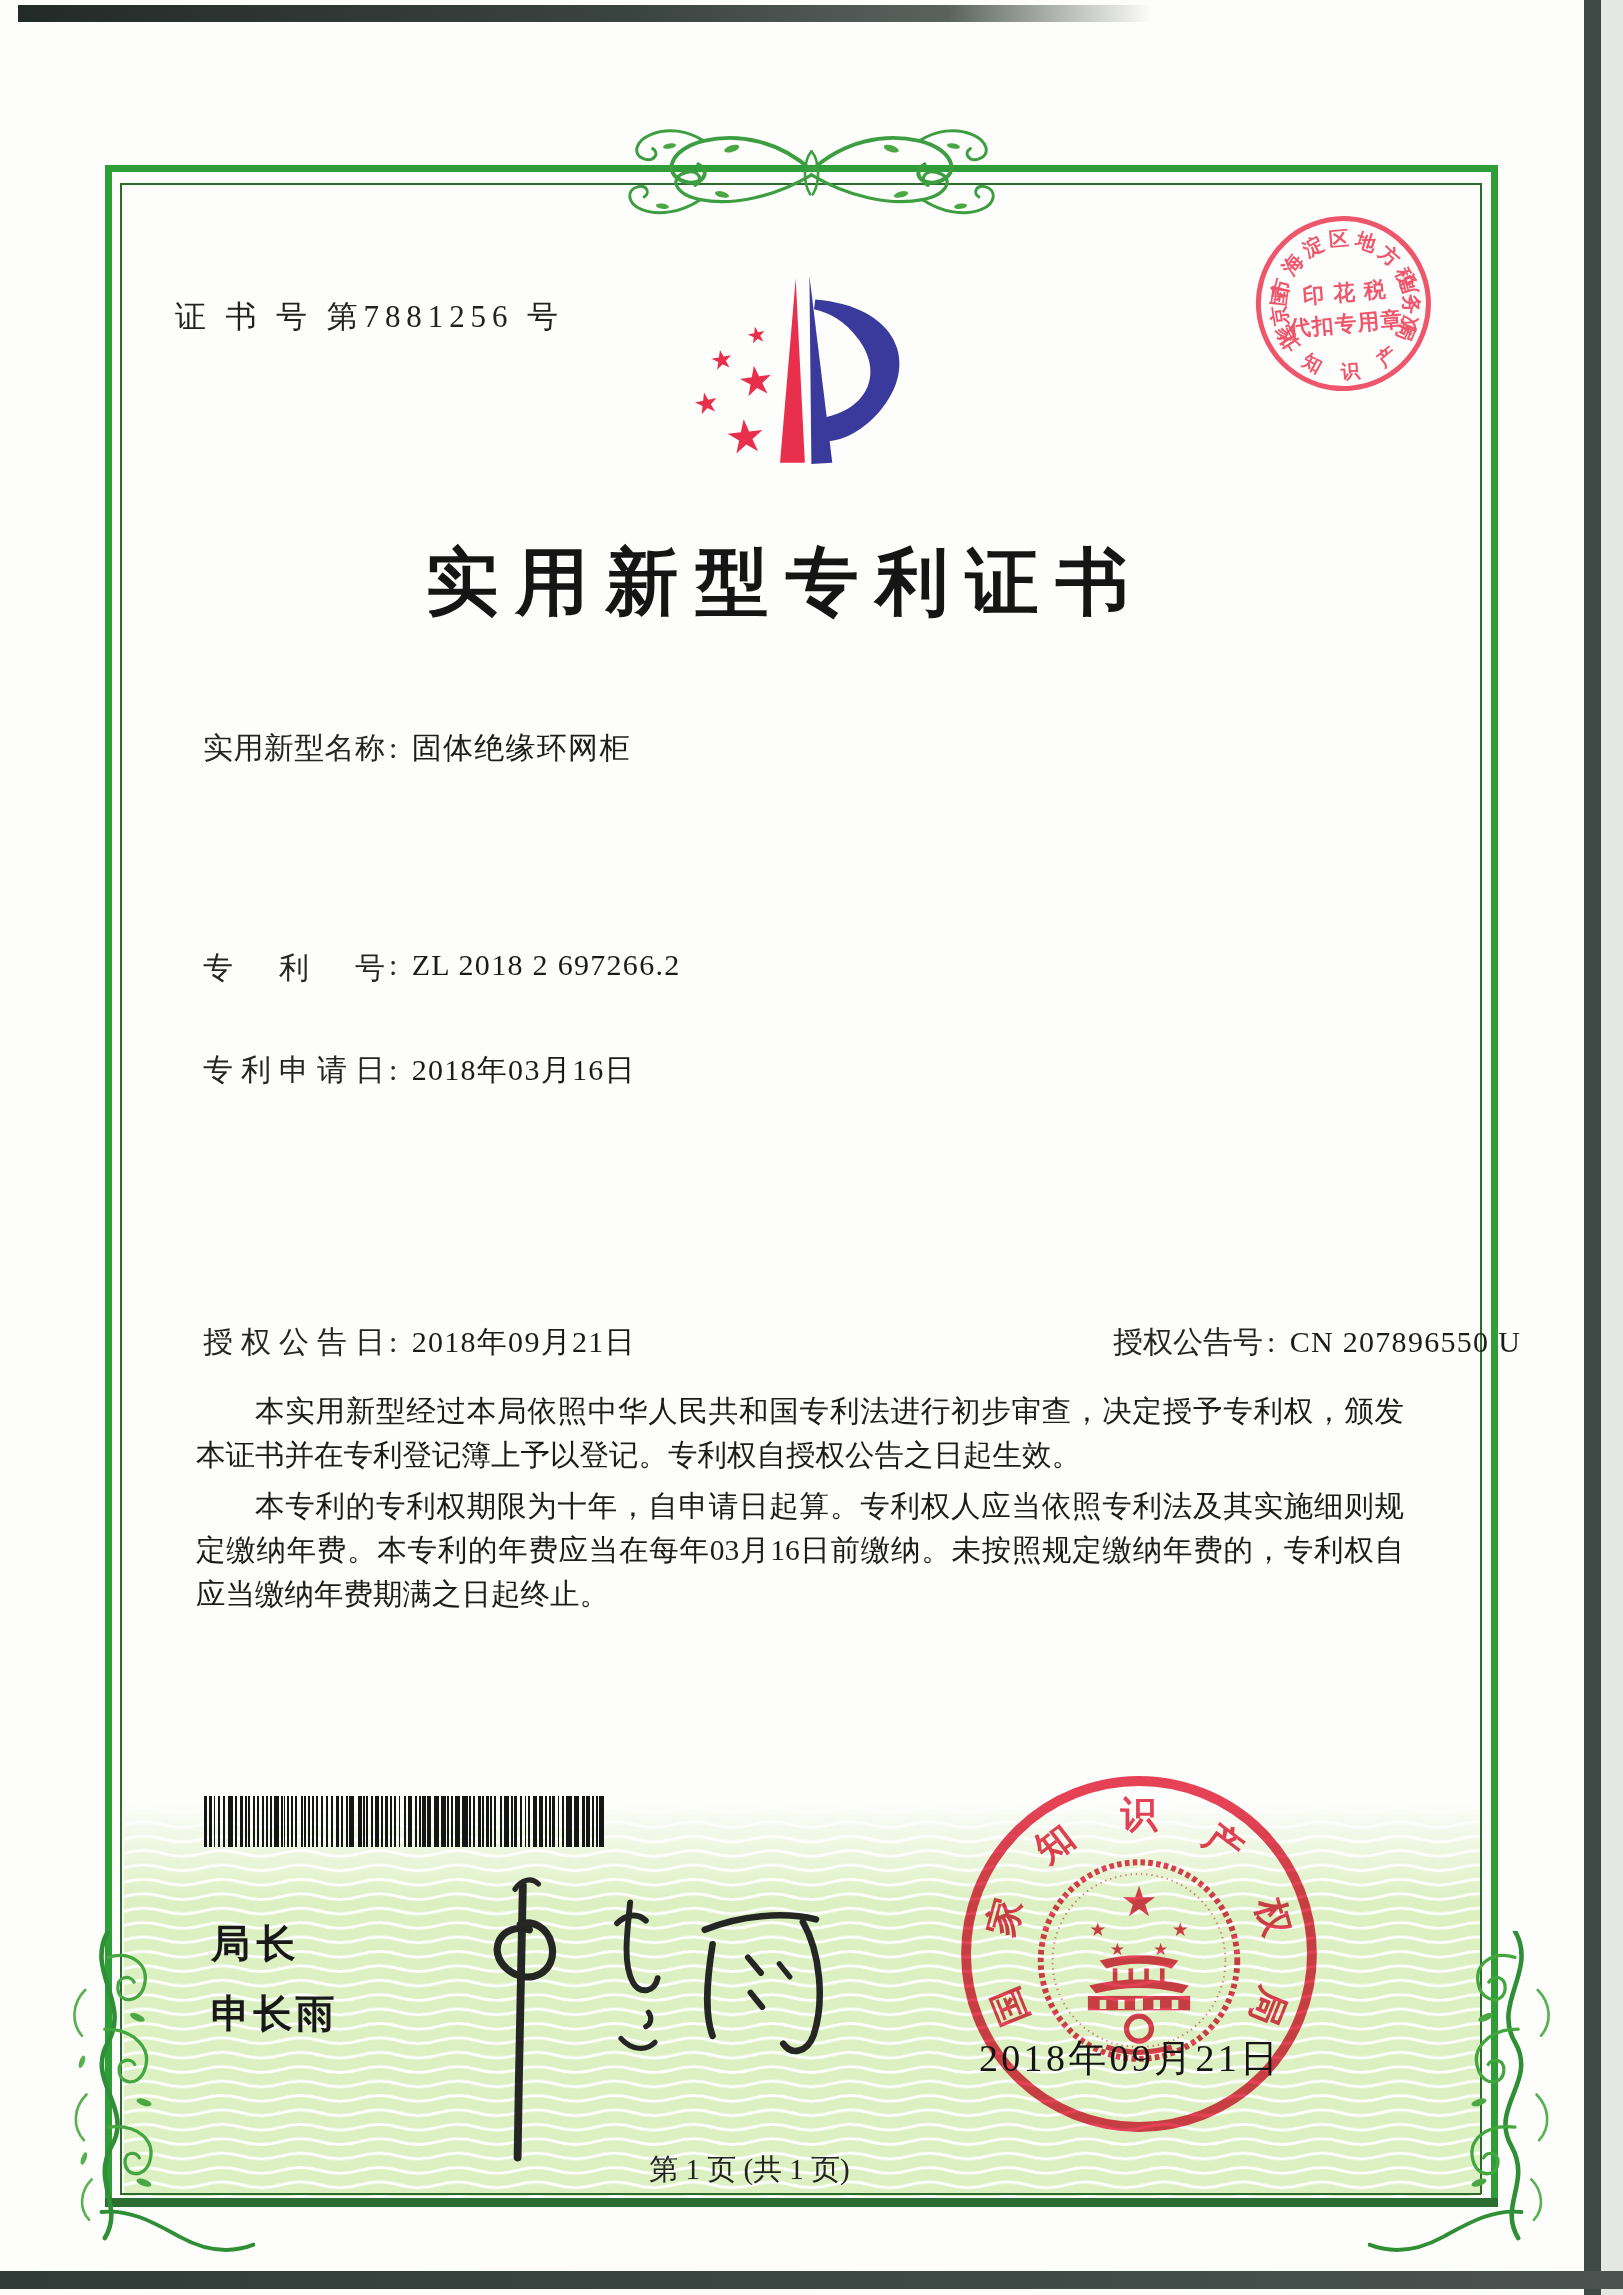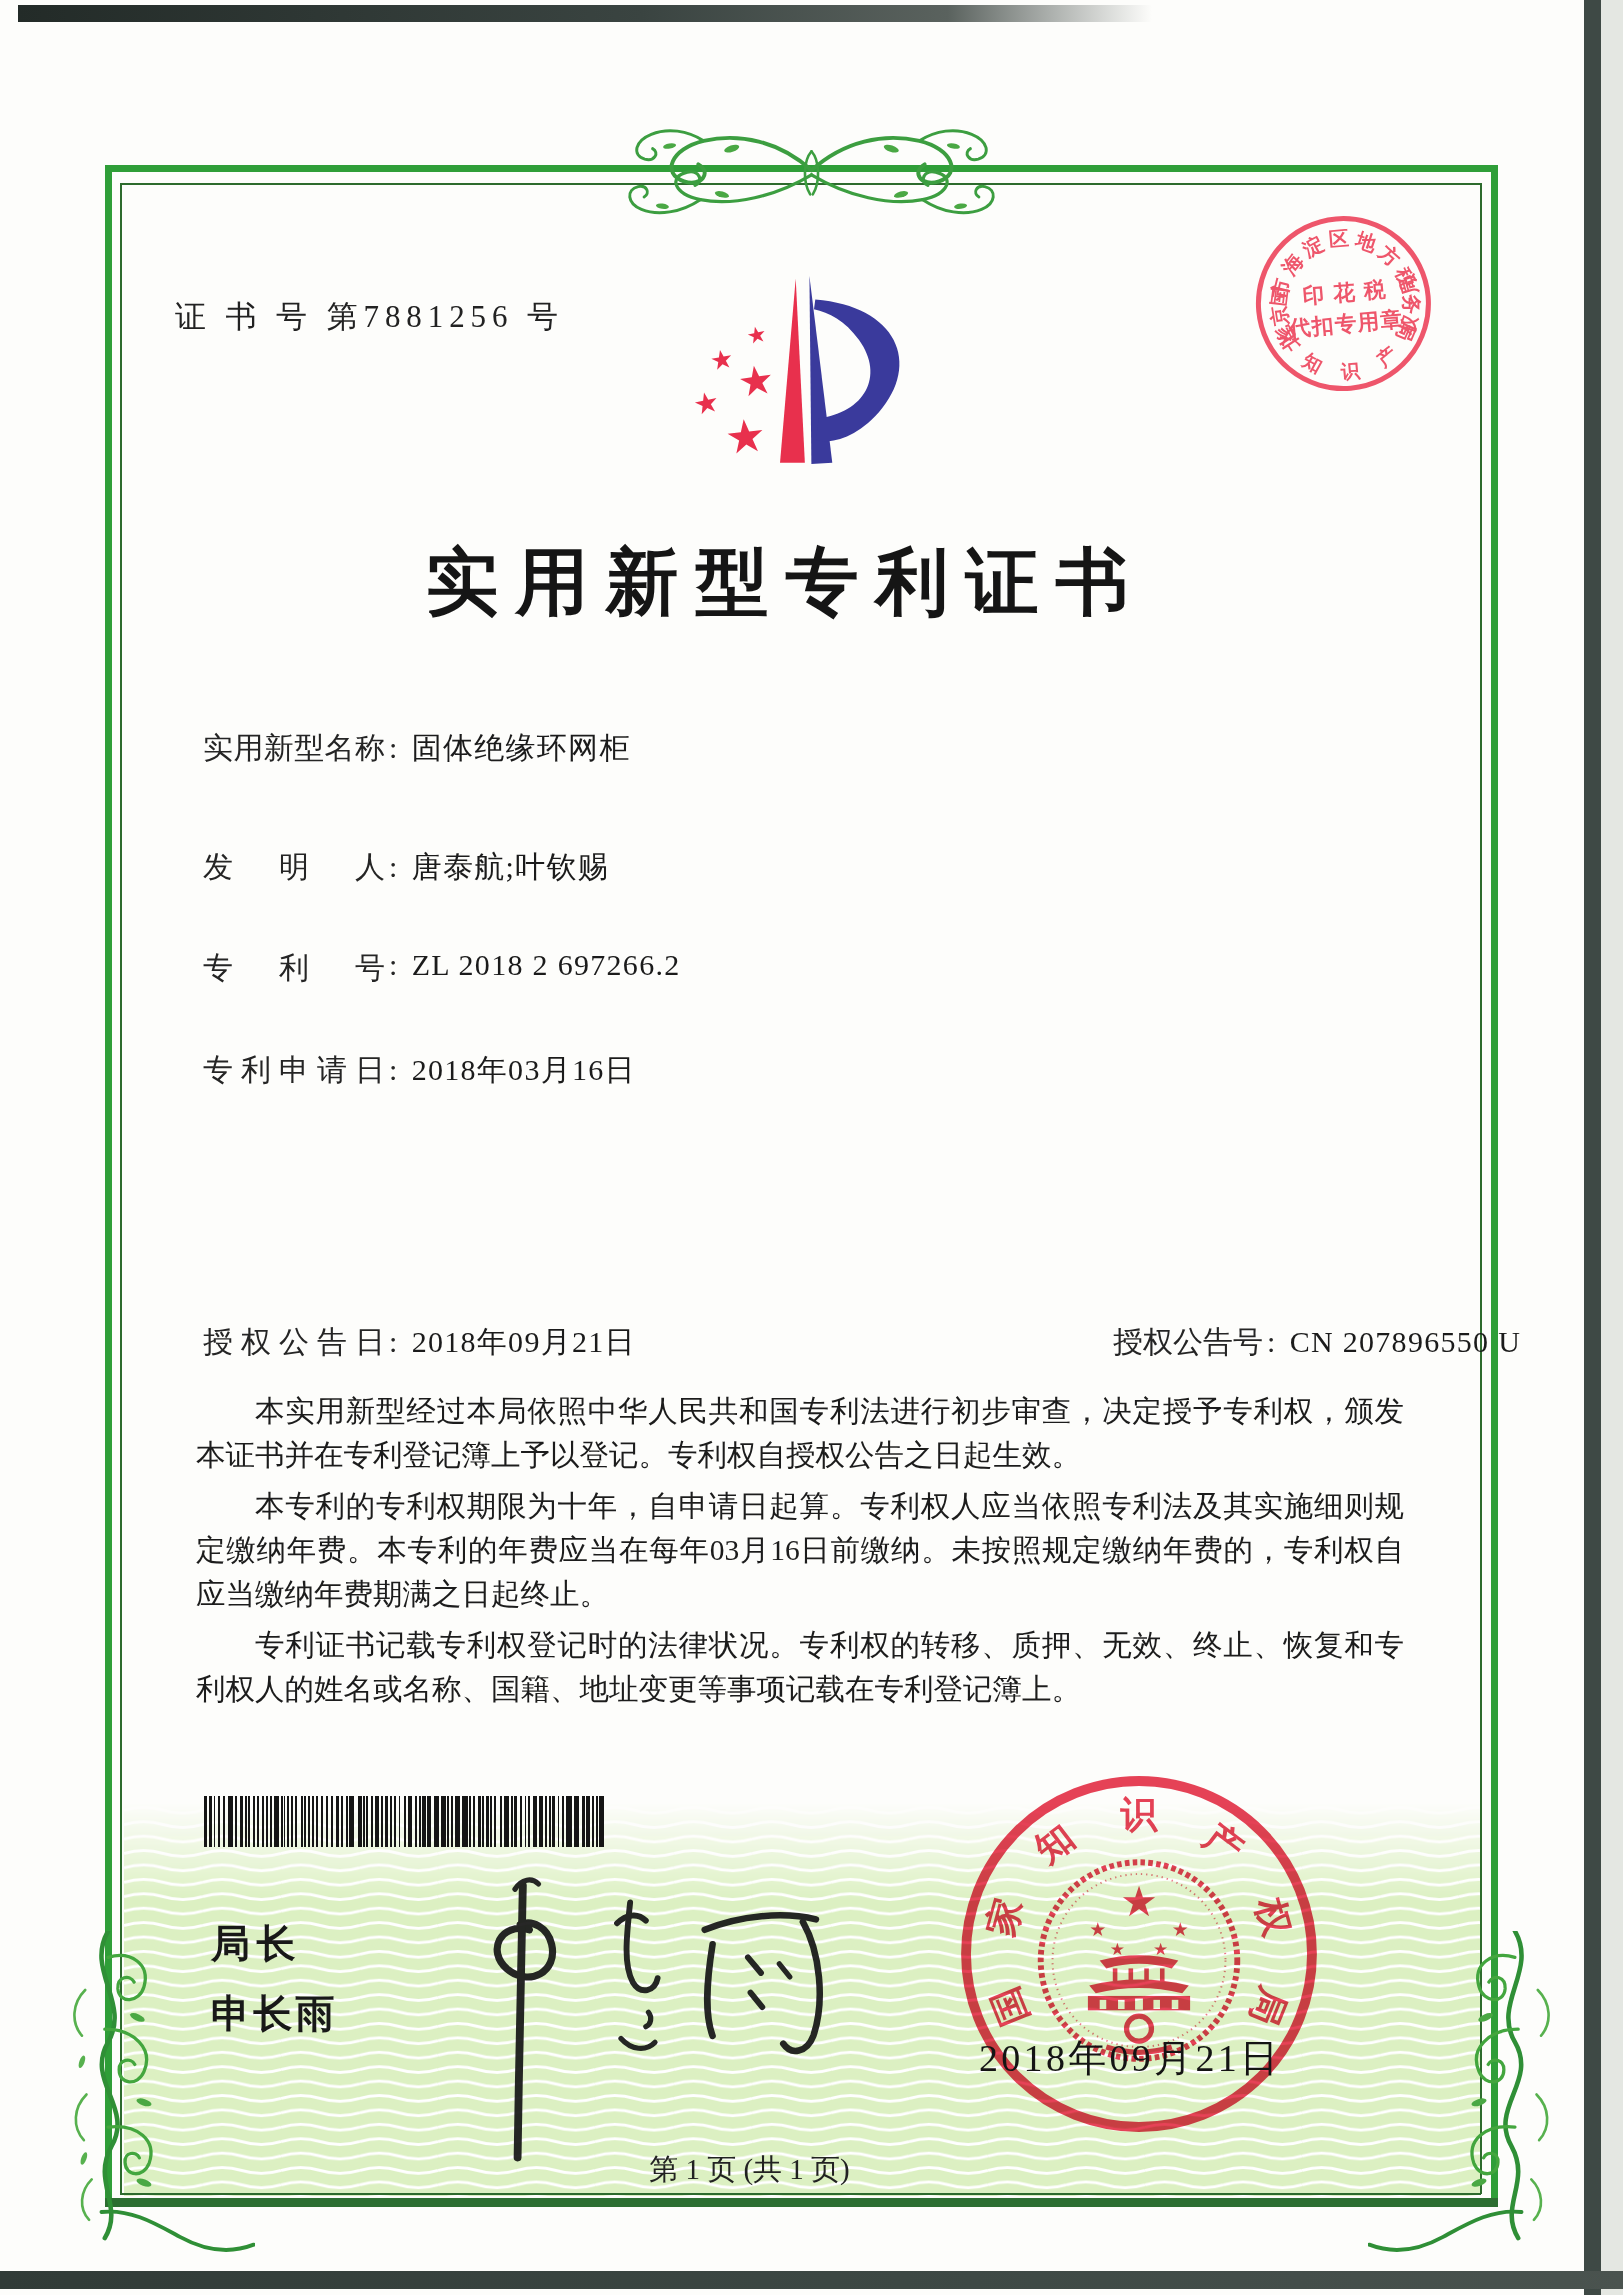--- a/index.html
+++ b/index.html
@@ -200,41 +200,37 @@
         <span class="arcchar" style="font-size: 19px; transform: translate(-50%, -50%) rotate(-68deg) translateY(67px);">权</span>
         <span class="arcchar" style="font-size: 19px; transform: translate(-50%, -50%) rotate(-102deg) translateY(67px);">局</span>
       </div>
   </div>
 
   <div class="abs frow" style="top:728px">
     <span class="flabel">实用新型名称</span><span class="fcolon">:</span><span class="fvalue">固体绝缘环网柜</span>
   </div>
 
   <div class="abs" id="title">实用新型专利证书</div>
-  <div class="abs frow" style="top:847px">
-    <span class="flabel">发明人</span><span class="fcolon">:</span><span class="fvalue">唐泰航;叶钦赐</span>
-  </div>
   <div class="abs frow" style="top:948px">
     <span class="flabel">专利号</span><span class="fcolon">:</span><span class="fvalue">ZL 2018 2 697266.2</span>
   </div>
   <div class="abs frow" style="top:1050px">
     <span class="flabel">专利申请日</span><span class="fcolon">:</span><span class="fvalue">2018年03月16日</span>
   </div>
 
   <div class="abs frow" style="top:1322px">
     <span class="flabel">授权公告日</span><span class="fcolon">:</span><span class="fvalue">2018年09月21日</span>
     <span id="grant-right">
       <span class="g-label">授权公告号</span><span class="fcolon">:</span><span class="fvalue">CN 207896550 U</span>
     </span>
   </div>
 
   <div class="abs" id="body-text">
     <p>本实用新型经过本局依照中华人民共和国专利法进行初步审查，决定授予专利权，颁发本证书并在专利登记簿上予以登记。专利权自授权公告之日起生效。</p>
     <p>本专利的专利权期限为十年，自申请日起算。专利权人应当依照专利法及其实施细则规定缴纳年费。本专利的年费应当在每年03月16日前缴纳。未按照规定缴纳年费的，专利权自应当缴纳年费期满之日起终止。</p>
-    <p>专利证书记载专利权登记时的法律状况。专利权的转移、质押、无效、终止、恢复和专利权人的姓名或名称、国籍、地址变更等事项记载在专利登记簿上。</p>
   </div>
 
   <div class="abs" id="barcode"><span style="width:2.6px;background:#151515"></span><span style="width:2.6px"></span><span style="width:2.6px;background:#151515"></span><span style="width:2px"></span><span style="width:1.3px;background:#151515"></span><span style="width:2.6px"></span><span style="width:2px;background:#151515"></span><span style="width:3.3px"></span><span style="width:2px;background:#151515"></span><span style="width:2.6px"></span><span style="width:5.2px;background:#151515"></span><span style="width:2.6px"></span><span style="width:2px;background:#151515"></span><span style="width:2.6px"></span><span style="width:2.6px;background:#151515"></span><span style="width:2.6px"></span><span style="width:2px;background:#151515"></span><span style="width:1.3px"></span><span style="width:2px;background:#151515"></span><span style="width:2.6px"></span><span style="width:2px;background:#151515"></span><span style="width:2px"></span><span style="width:2px;background:#151515"></span><span style="width:3.3px"></span><span style="width:2px;background:#151515"></span><span style="width:2px"></span><span style="width:1.3px;background:#151515"></span><span style="width:2px"></span><span style="width:2px;background:#151515"></span><span style="width:2px"></span><span style="width:5.2px;background:#151515"></span><span style="width:2px"></span><span style="width:2px;background:#151515"></span><span style="width:1.3px"></span><span style="width:1.3px;background:#151515"></span><span style="width:1.3px"></span><span style="width:2px;background:#151515"></span><span style="width:2px"></span><span style="width:2px;background:#151515"></span><span style="width:2px"></span><span style="width:2.6px;background:#151515"></span><span style="width:3.3px"></span><span style="width:2px;background:#151515"></span><span style="width:1.3px"></span><span style="width:2px;background:#151515"></span><span style="width:2px"></span><span style="width:2px;background:#151515"></span><span style="width:2.6px"></span><span style="width:2px;background:#151515"></span><span style="width:1.3px"></span><span style="width:2.6px;background:#151515"></span><span style="width:2.6px"></span><span style="width:2px;background:#151515"></span><span style="width:2.6px"></span><span style="width:2.6px;background:#151515"></span><span style="width:3.3px"></span><span style="width:2px;background:#151515"></span><span style="width:2.6px"></span><span style="width:2.6px;background:#151515"></span><span style="width:2px"></span><span style="width:2px;background:#151515"></span><span style="width:3.3px"></span><span style="width:2px;background:#151515"></span><span style="width:1.3px"></span><span style="width:5.2px;background:#151515"></span><span style="width:3.3px"></span><span style="width:3.9px;background:#151515"></span><span style="width:1.3px"></span><span style="width:2px;background:#151515"></span><span style="width:1.3px"></span><span style="width:2px;background:#151515"></span><span style="width:2.6px"></span><span style="width:2px;background:#151515"></span><span style="width:2px"></span><span style="width:3.9px;background:#151515"></span><span style="width:2.6px"></span><span style="width:2px;background:#151515"></span><span style="width:1.3px"></span><span style="width:3.9px;background:#151515"></span><span style="width:1.3px"></span><span style="width:2.6px;background:#151515"></span><span style="width:2px"></span><span style="width:2px;background:#151515"></span><span style="width:2.6px"></span><span style="width:1.3px;background:#151515"></span><span style="width:3.3px"></span><span style="width:2px;background:#151515"></span><span style="width:2.6px"></span><span style="width:3.9px;background:#151515"></span><span style="width:3.3px"></span><span style="width:1.3px;background:#151515"></span><span style="width:2px"></span><span style="width:2px;background:#151515"></span><span style="width:1.3px"></span><span style="width:3.9px;background:#151515"></span><span style="width:1.3px"></span><span style="width:3.9px;background:#151515"></span><span style="width:3.3px"></span><span style="width:5.2px;background:#151515"></span><span style="width:1.3px"></span><span style="width:5.2px;background:#151515"></span><span style="width:1.3px"></span><span style="width:2px;background:#151515"></span><span style="width:2px"></span><span style="width:2px;background:#151515"></span><span style="width:1.3px"></span><span style="width:5.2px;background:#151515"></span><span style="width:2.6px"></span><span style="width:5.2px;background:#151515"></span><span style="width:1.3px"></span><span style="width:2.6px;background:#151515"></span><span style="width:2px"></span><span style="width:2px;background:#151515"></span><span style="width:2.6px"></span><span style="width:2.6px;background:#151515"></span><span style="width:1.3px"></span><span style="width:2.6px;background:#151515"></span><span style="width:2px"></span><span style="width:2.6px;background:#151515"></span><span style="width:1.3px"></span><span style="width:2px;background:#151515"></span><span style="width:2px"></span><span style="width:2px;background:#151515"></span><span style="width:3.3px"></span><span style="width:2.6px;background:#151515"></span><span style="width:1.3px"></span><span style="width:5.2px;background:#151515"></span><span style="width:2px"></span><span style="width:2px;background:#151515"></span><span style="width:1.3px"></span><span style="width:2.6px;background:#151515"></span><span style="width:3.3px"></span><span style="width:2px;background:#151515"></span><span style="width:2.6px"></span><span style="width:1.3px;background:#151515"></span><span style="width:2.6px"></span><span style="width:2px;background:#151515"></span><span style="width:2.6px"></span><span style="width:3.9px;background:#151515"></span><span style="width:2px"></span><span style="width:3.9px;background:#151515"></span><span style="width:2px"></span><span style="width:2px;background:#151515"></span><span style="width:2px"></span><span style="width:2px;background:#151515"></span><span style="width:1.3px"></span><span style="width:2.6px;background:#151515"></span><span style="width:3.3px"></span><span style="width:1.3px;background:#151515"></span><span style="width:2.6px"></span><span style="width:2px;background:#151515"></span><span style="width:2.6px"></span><span style="width:5.2px;background:#151515"></span><span style="width:2.6px"></span><span style="width:5.2px;background:#151515"></span><span style="width:2.6px"></span><span style="width:2.6px;background:#151515"></span><span style="width:1.3px"></span><span style="width:3.9px;background:#151515"></span><span style="width:2.6px"></span><span style="width:1.3px;background:#151515"></span><span style="width:2.6px"></span><span style="width:1.3px;background:#151515"></span><span style="width:1.3px"></span><span style="width:5.2px;background:#151515"></span><span style="width:1.3px"></span></div>
 
   <div class="abs" id="dir-title">局长</div>
   <div class="abs" id="dir-name">申长雨</div>
 
   <div class="abs" id="signature">
     <svg width="406" height="301" viewBox="0 0 620 460">
       <g fill="none" stroke="#171717" stroke-linecap="round" opacity="0.93">

